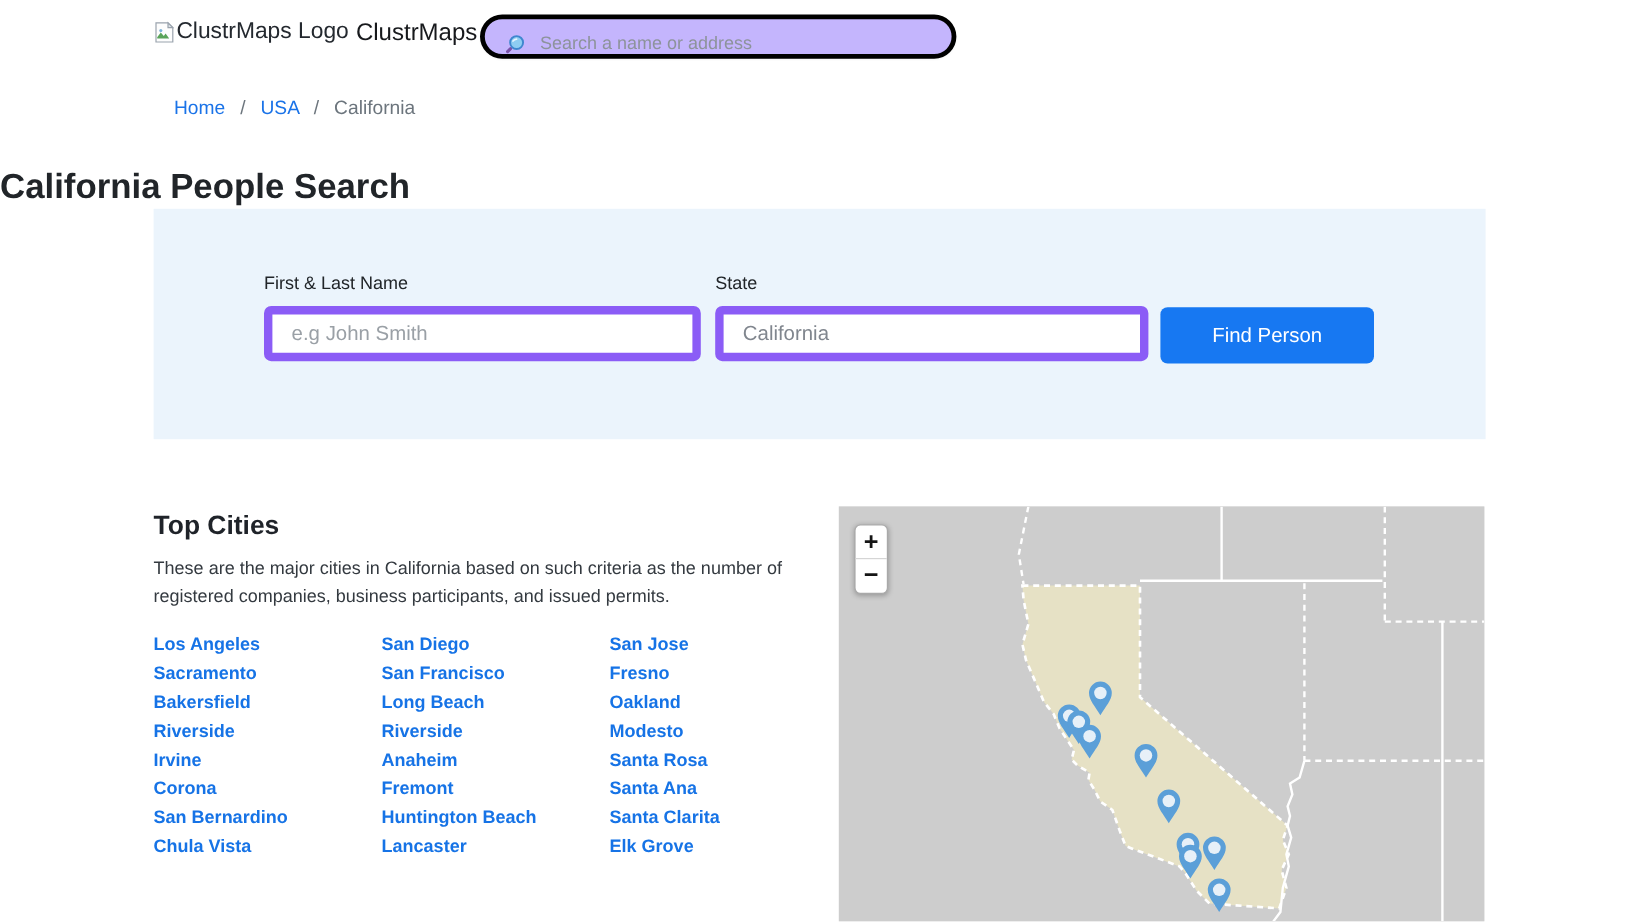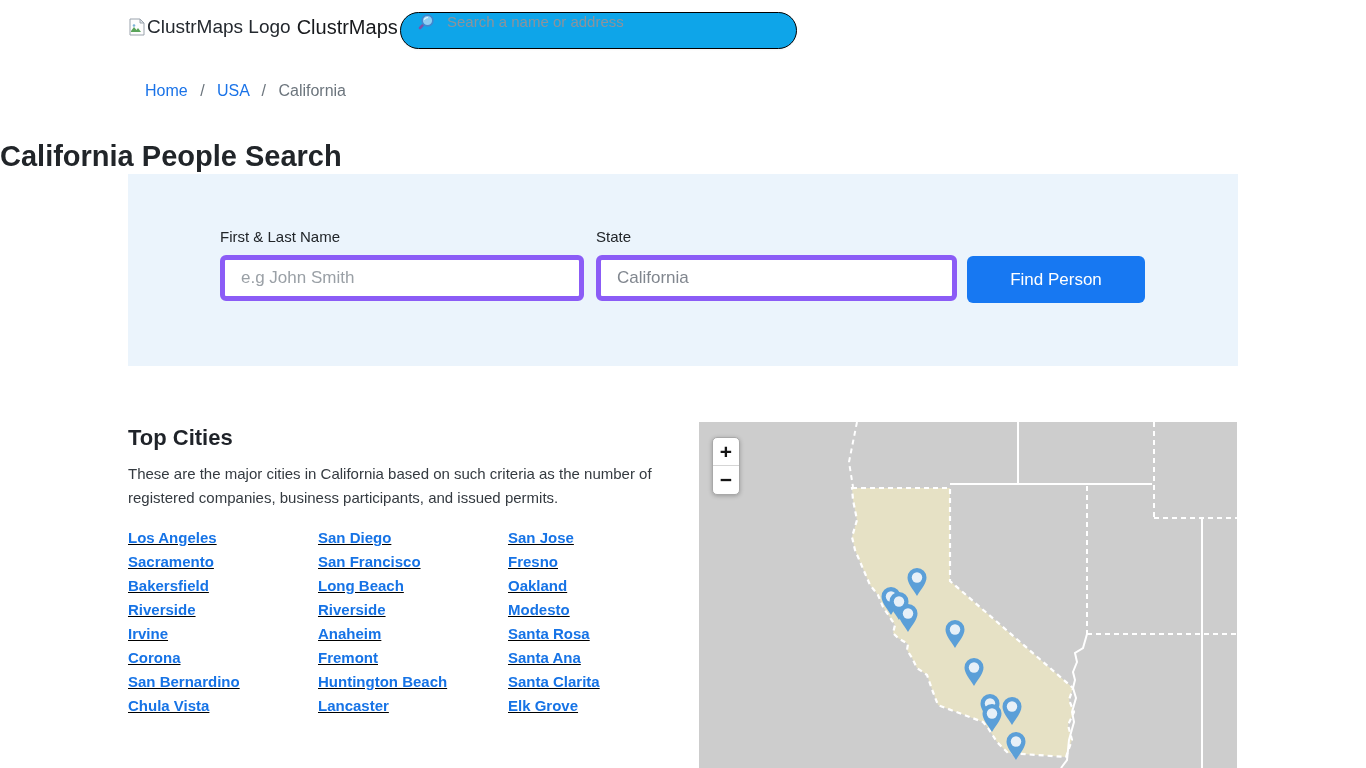--- a/index.html
+++ b/index.html
@@ -7,21 +7,21 @@
     font-family:"Liberation Sans", sans-serif; }
   .page { position:relative; width:1170px; height:768px; }
 
   
   .header { position:absolute; left:0; top:0; width:1366px; height:62px; background:#fff; }
   .brand { position:absolute; left:128px; top:16px; display:flex; align-items:flex-start; text-decoration:none; cursor:pointer; }
   .broken-img { display:inline-block; margin-top:2px; }
   .brand .alt { font-size:19px; color:#24292f; margin-left:1px; }
   .brand .brand-text { font-size:20px; color:#17191c; margin-left:6px; }
   .searchpill { position:absolute; left:400px; top:12px; width:397px; height:37px;
-    border:1px solid #000000; border-radius:19px; background:#0ea5e9; display:flex; align-items:flex-start;
+    border:4px solid #000000; border-radius:19px; background:#c4b5fd; display:flex; align-items:flex-end;
     box-shadow:0 1px 2px rgba(0,0,0,0.04); }
   .searchpill .sicon { margin-left:17px; display:flex; }
   .searchpill input { border:0; outline:0; background:transparent; flex:1; margin-left:12px; margin-right:14px;
     font-size:15px; color:#333; font-family:"Liberation Sans", sans-serif; }
   .searchpill input::placeholder { color:#8d939b; }
 
   
   .breadcrumb { position:absolute; left:145px; top:82px; font-size:16px; color:#6c757d; }
   .breadcrumb a { color:#1a73e8; text-decoration:none; cursor:pointer; }
   .breadcrumb .sep { margin:0 8px; color:#6c757d; }
@@ -29,36 +29,36 @@
 
   
   .page-title { position:absolute; left:0; top:140px; width:1366px; text-align:left;
     font-size:29px; font-weight:700; color:#212529; }
 
   
   .form-panel { position:absolute; left:128px; top:174px; width:1110px; height:192px;
     background:#ebf4fc; }
   .field { position:absolute; top:54px; }
   .field label { display:block; font-size:15px; color:#212529; margin-bottom:10px; }
-  .field input { height:46px; border:5px solid #8b5cf6; border-radius:6px; background:#fff;
+  .field input { height:46px; border:7px solid #8b5cf6; border-radius:6px; background:#fff;
     font-size:17px; padding:0 16px; color:#80868e; font-family:"Liberation Sans", sans-serif; outline:0; }
   .field input::placeholder { color:#9aa0a6; }
   .field-name { left:92px; }
   .field-name input { width:364px; }
   .field-state { left:468px; }
   .field-state input { width:361px; }
   .find-btn { position:absolute; left:839px; top:82px; width:178px; height:47px;
     background:#1778f2; color:#fff; border:0; border-radius:6px; font-size:17px; cursor:pointer;
     font-family:"Liberation Sans", sans-serif; }
 
   
   .cities-heading { position:absolute; left:128px; top:425px; font-size:22px; font-weight:700; color:#1f2329; }
   .cities-desc { position:absolute; left:128px; top:462px; width:545px; font-size:15px; color:#343a40; line-height:24px; }
   .citygrid { position:absolute; left:128px; top:526px; width:560px; }
-  .citycol { position:absolute; top:0;text-decoration:underline; }
+  .citycol { position:absolute; top:0; }
   .citycol-0 { left:0; }
   .citycol-1 { left:190px; }
   .citycol-2 { left:380px; }
   .citycol a { display:block; height:24px; line-height:24px; font-size:15px; font-weight:700;
     color:#1673e6; text-decoration:none; cursor:pointer; white-space:nowrap; }
 
   
   .map { position:absolute; left:699px; top:422px; width:538px; height:346px; background:#cdcdcd;
     overflow:hidden; cursor:grab; }
   .map svg.basemap { position:absolute; left:0; top:0; }

